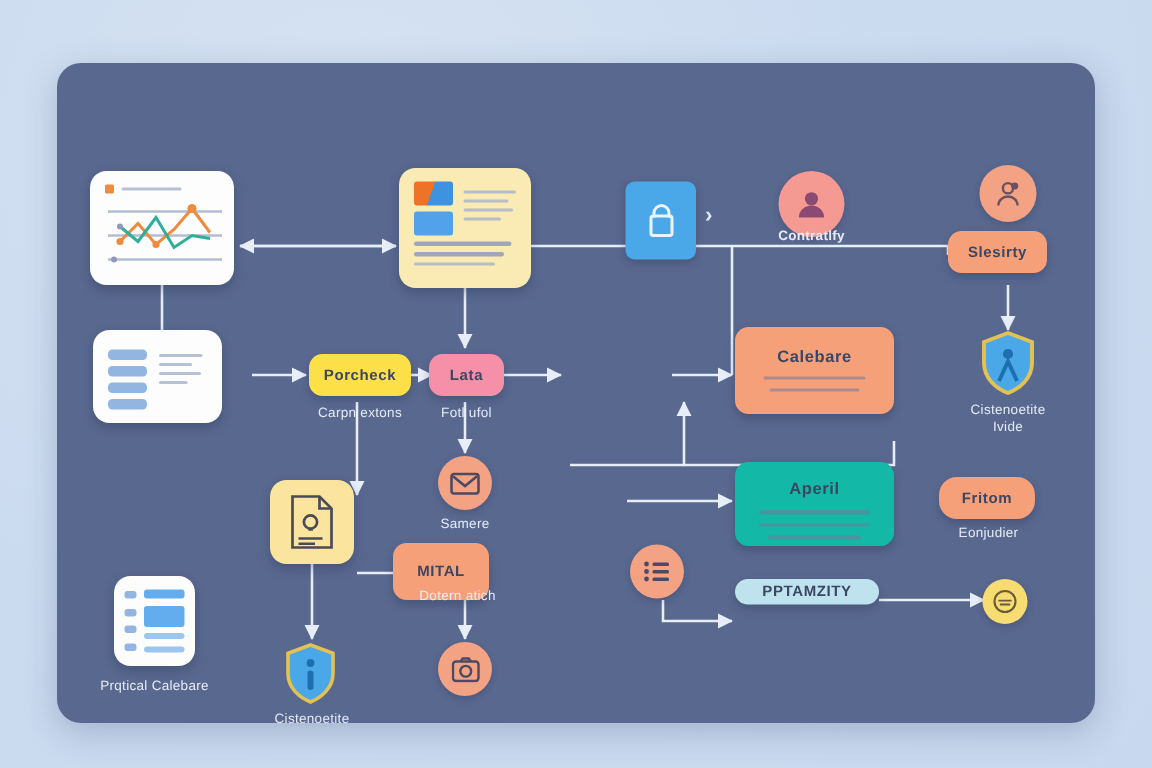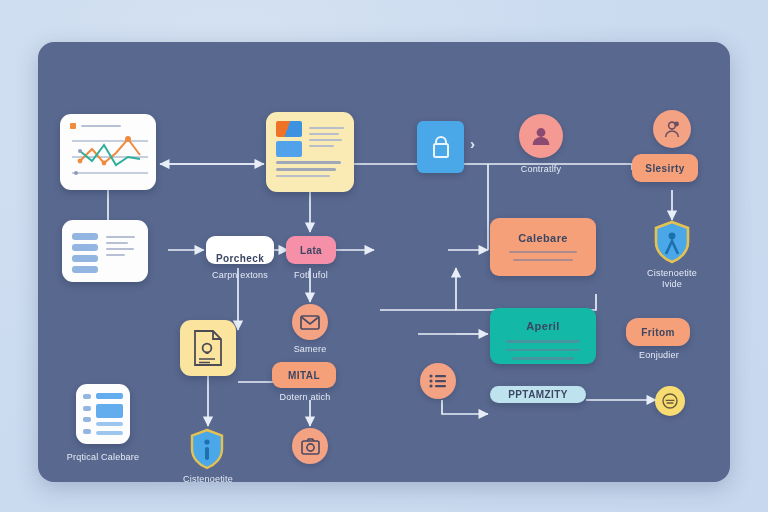--- a/index.html
+++ b/index.html
@@ -48,21 +48,21 @@
   .pill {
     border-radius: 9px;
     display: flex; align-items: center; justify-content: center;
     flex-direction: column;
     box-shadow: 0 3px 6px rgba(30,42,70,0.28);
     color: #3b4663;
     font-weight: 700;
     letter-spacing: .4px;
     text-align: center;
   }
-  .pill.yellow  { background: #ffffff; justify-content: flex-end; }
+  .pill.yellow  { background: #fde047; }
   .pill.pink    { background: #f590a8; }
   .pill.salmon  { background: #f6a07a; }
   .pill.salmon2 { background: #14b8a6; }
   .pill.cyan    { background: #bfe3ee; }
   .sub-line { height:2px;border-radius:2px;background:#6d7a99;opacity:.55;margin:3px auto;}
 
   
   .caption {
     position: absolute;
     color: #e5ebf6;
@@ -203,21 +203,21 @@
       </svg>
     </div>
     <div class="chev" style="left:432px; top:93px;">›</div>
 
     <div class="node circ pink" style="left:481px; top:72px; width:44px; height:44px;">
       <svg width="22" height="22" viewBox="0 0 22 22">
         <circle cx="11" cy="7.5" r="4.4" fill="#8a4a72"></circle>
         <path d="M2.6 20 a8.4 8 0 0 1 16.8 0 z" fill="#8a4a72"></path>
       </svg>
     </div>
-    <div class="caption" style="left:451px; top:122px; width:104px;">Contratlfy</div>
+    <div class="caption" style="left:451px; top:110px; width:104px;font-weight:bold;">Contratlfy</div>
 
     <div class="node circ salmon" style="left:615px; top:68px; width:38px; height:38px;">
       <svg width="20" height="20" viewBox="0 0 20 20">
         <circle cx="10" cy="6.5" r="3.4" fill="none" stroke="#6a5060" stroke-width="1.6"></circle>
         <path d="M3.6 18 a6.4 6 0 0 1 12.8 0" fill="none" stroke="#6a5060" stroke-width="1.6"></path>
         <circle cx="14.5" cy="5" r="2.4" fill="#6a5060"></circle>
       </svg>
     </div>
     <div class="caption" style="left:584px; top:112px; width:100px;">Catgdiry</div>
 
@@ -316,21 +316,21 @@
     </div>
 
     <div class="node circ salmon" style="left:254px; top:262px; width:36px; height:36px;">
       <svg width="20" height="16" viewBox="0 0 20 16">
         <rect x="1" y="2" width="18" height="13" rx="1.6" fill="none" stroke="#4a4a62" stroke-width="1.7"></rect>
         <path d="M2 3.5 L10 10 L18 3.5" fill="none" stroke="#4a4a62" stroke-width="1.7"></path>
       </svg>
     </div>
     <div class="caption" style="left:232px; top:302px; width:80px;">Samere</div>
 
-    <div class="node pill salmon" style="left:234px; top:320px; width:64px; height:26px; font-size:10px;align-items:center;">
+    <div class="node pill salmon" style="left:224px; top:320px; width:64px; height:38px; font-size:10px;align-items:center;">
       <span>MITAL</span>
     </div>
     <div class="caption" style="left:224px; top:350px; width:86px;">Dotern atich</div>
 
     <div class="node circ salmon" style="left:254px; top:386px; width:36px; height:36px;">
       <svg width="19" height="17" viewBox="0 0 19 17">
         <rect x="1" y="3" width="17" height="13" rx="2" fill="none" stroke="#4a4a62" stroke-width="1.6"></rect>
         <circle cx="9.5" cy="9.5" r="3.6" fill="none" stroke="#4a4a62" stroke-width="1.6"></circle>
         <path d="M6 3 L7.5 1 H11.5 L13 3" fill="none" stroke="#4a4a62" stroke-width="1.6"></path>
       </svg>

